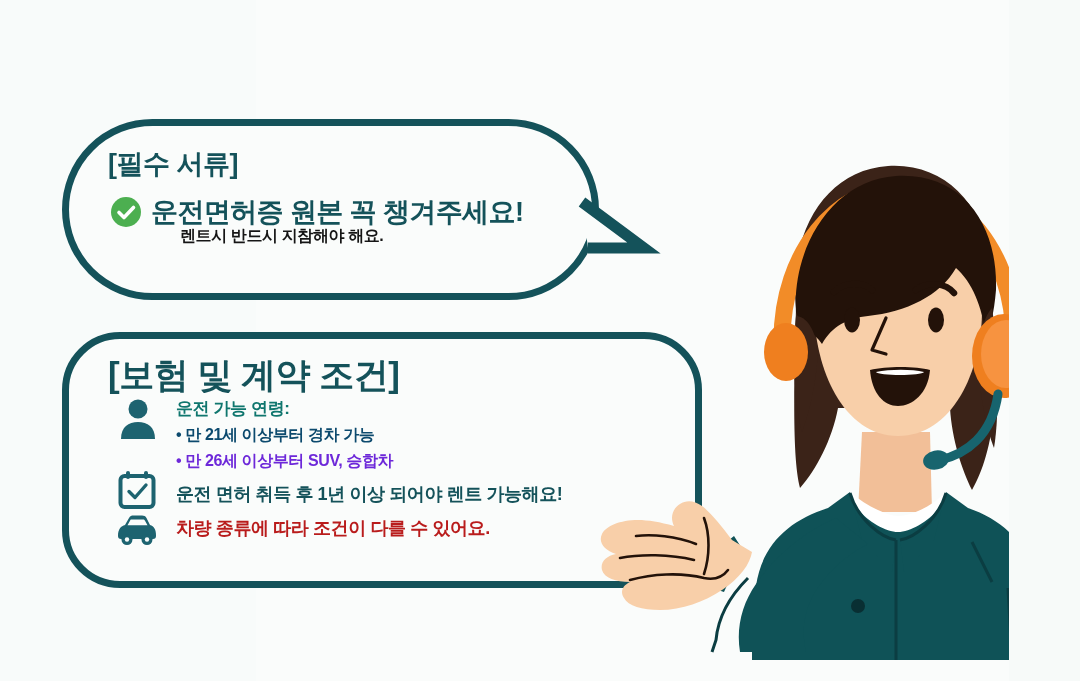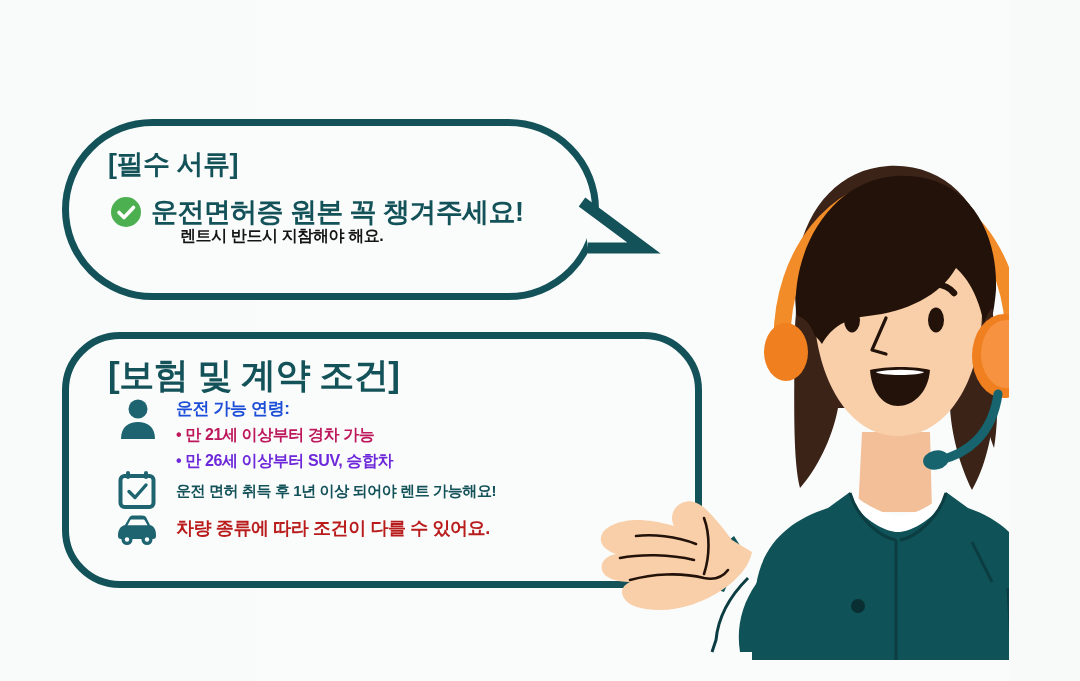--- a/index.html
+++ b/index.html
@@ -101,24 +101,24 @@
   #icon-calendar { left: 118px; top: 470px; width: 38px; height: 40px; }
   #icon-car { left: 116px; top: 512px; width: 42px; height: 34px; }
   .b2-icon svg { display: block; }
 
   .b2-line {
     position: absolute;
     white-space: nowrap;
     font-weight: bold;
     letter-spacing: -0.4px;
   }
-  #b2-age-label { left: 176px; top: 397px; font-size: 17px; color: #1d4ed8; }
-  #b2-bullet-0 { left: 176px; top: 425px; font-size: 16px; color: #be185d; }
+  #b2-age-label { left: 176px; top: 397px; font-size: 17px; color: #0f766e; }
+  #b2-bullet-0 { left: 176px; top: 425px; font-size: 16px; color: #0c4a6e; }
   #b2-bullet-1 { left: 176px; top: 451px; font-size: 16px; color: #6d28d9; }
-  #b2-highlight { left: 176px; top: 482px; font-size: 15px; color: #14525a; }
+  #b2-highlight { left: 176px; top: 482px; font-size: 18px; color: #14525a; }
   #b2-note { left: 176px; top: 516px; font-size: 18px; color: #b91c1c; }
 
   
   #character {
     position: absolute;
     left: 600px;
     top: 140px;
     width: 480px;
     height: 541px;
   }

